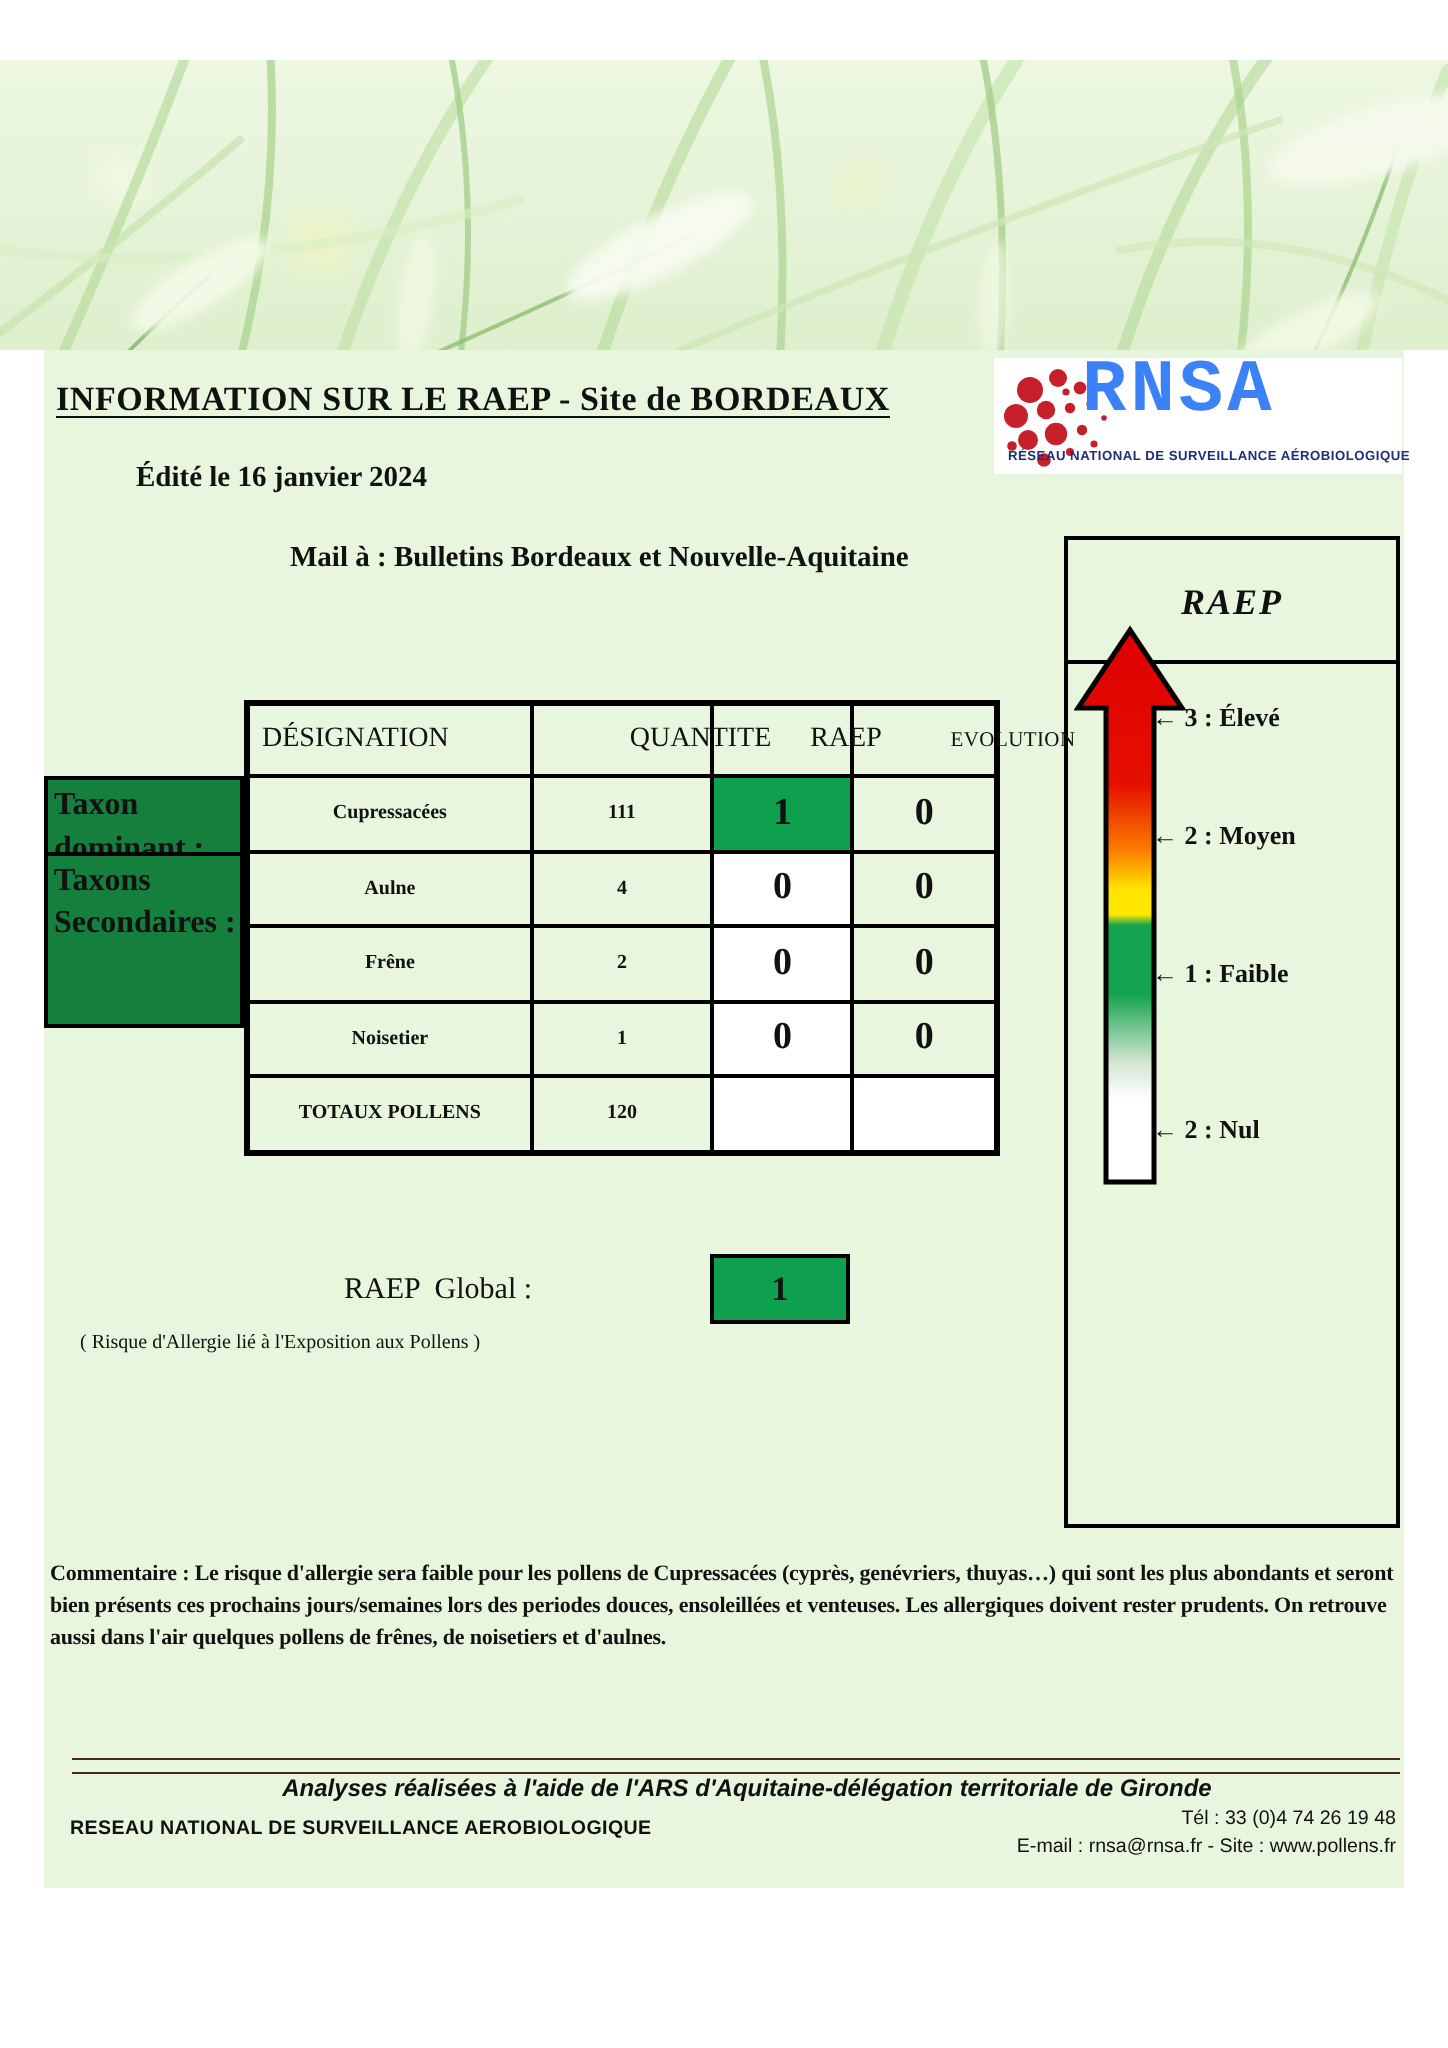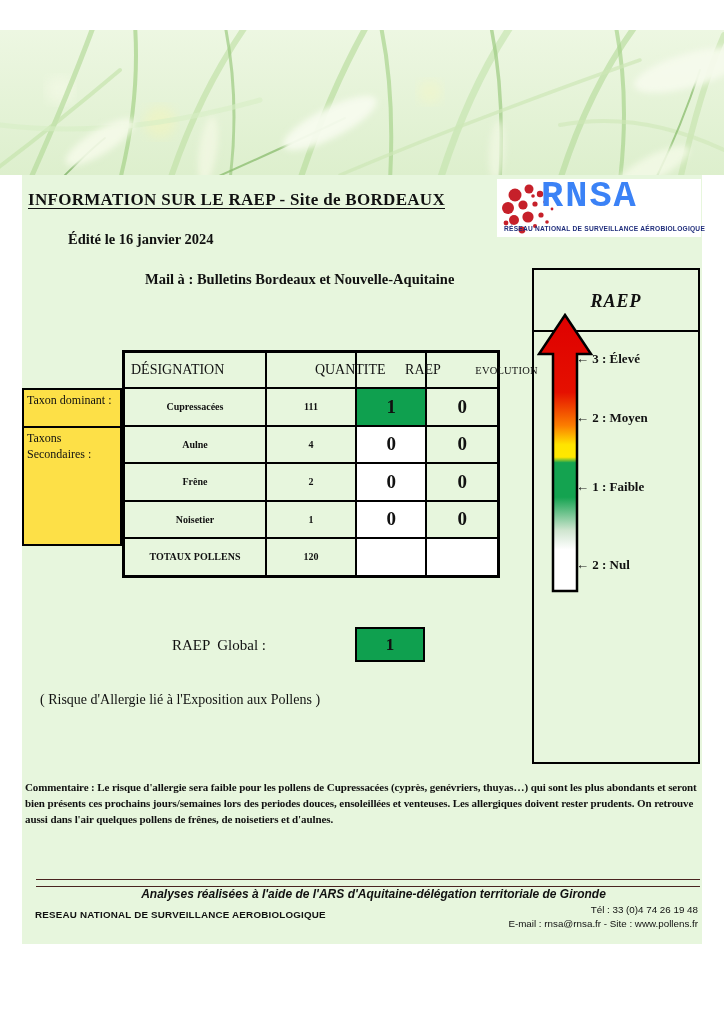--- a/index.html
+++ b/index.html
@@ -56,31 +56,31 @@
   .h-des{text-align:left;padding-left:6px!important;}
   .h-evo{font-size:10.5px!important;letter-spacing:.2px;}
   .main-table tbody td{height:35.5px;text-align:center;vertical-align:middle;}
   .des,.qty{font-size:10px;font-weight:bold;}
   .raep,.evo{font-size:19px;font-weight:bold;}
   .cell-green{background:#0fa04f;}
   .cell-white{background:#ffffff;}
   
   .side-box{
     position:absolute;left:22px;width:100px;border:2.5px solid #000;box-sizing:border-box;
-    font-size:12px;font-weight:normal;line-height:1.35;padding:2px 0 0 3px;background:#fde047;
+    font-size:16px;font-weight:bold;line-height:1.35;padding:2px 0 0 3px;background:#15803d;
   }
   .side-box-1{top:388px;height:40px;}
-  .side-box-2{top:425.5px;height:120px;}
+  .side-box-2{top:425.5px;height:88px;}
   
   .raep-global-label{position:absolute;left:172px;top:637px;font-size:15px;white-space:pre;}
   .raep-global-box{
     position:absolute;left:355px;top:627px;width:66px;height:31px;background:#0fa04f;
     border:2.5px solid #000;text-align:center;line-height:31px;font-size:17px;font-weight:bold;
   }
-  .raep-global-caption{position:absolute;left:40px;top:692px;font-size:14px;font-family:Liberation Serif, serif;}
+  .raep-global-caption{position:absolute;left:40px;top:666px;font-size:10px;font-family:Liberation Serif, serif;}
   
   .commentary{
     position:absolute;left:25px;top:779px;width:680px;font-size:11px;font-weight:bold;
     line-height:1.47;letter-spacing:-.1px;
   }
   
   .foot-line{position:absolute;left:36px;width:664px;height:0;border-top:1.5px solid #4a2420;}
   .fl-1{top:879px;} .fl-2{top:885.5px;}
   .analyses{
     position:absolute;left:16px;top:887px;width:715px;text-align:center;

